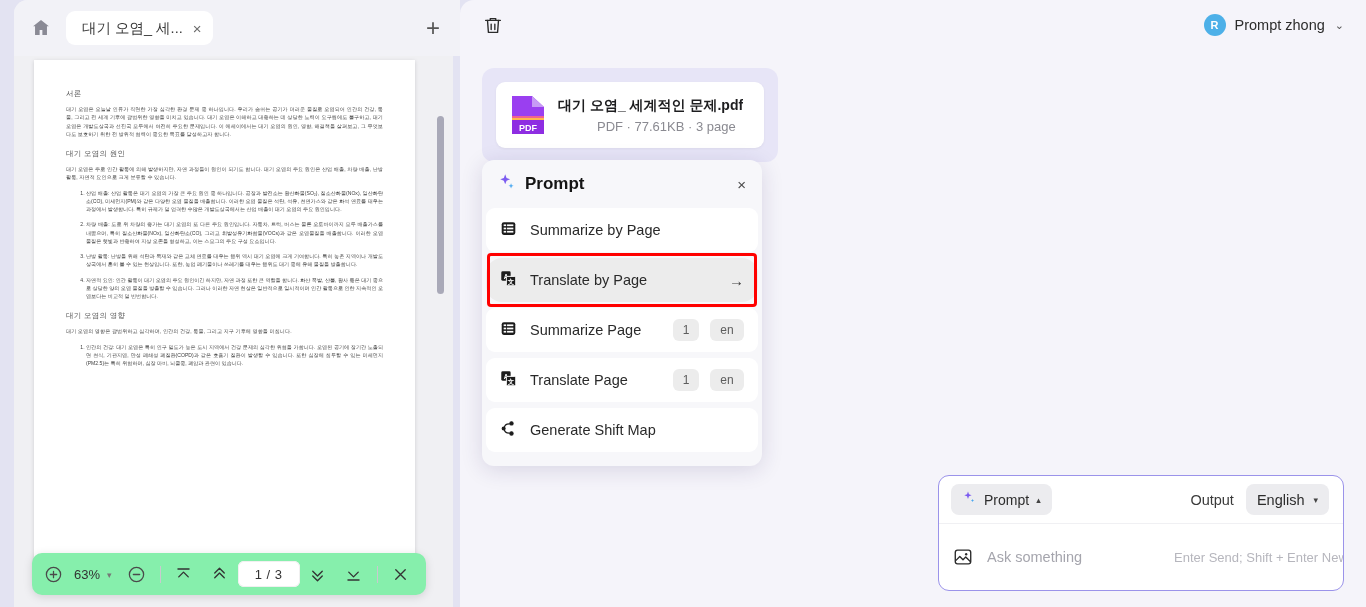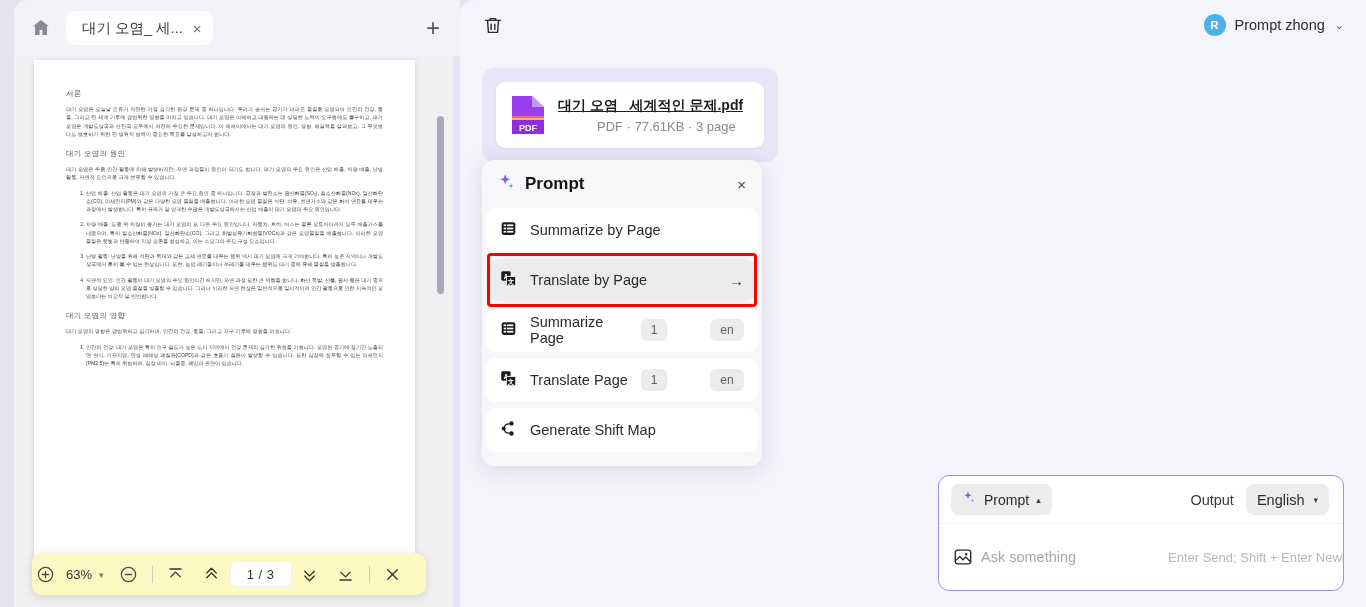--- a/index.html
+++ b/index.html
@@ -75,24 +75,24 @@
     position: absolute; top: 60px; right: 9px; width: 7px; bottom: 6px;
   }
   .scrollbar-thumb {
     position: absolute; top: 0; left: 0; width: 7px; height: 178px;
     background: #a9a9b8; border-radius: 4px;
   }
 
   .pdf-toolbar {
     position: absolute; left: 32px; bottom: 12px;
     height: 42px; width: 394px;
-    background: #fef9c3; border-radius: 10px;
+    background: #86efac; border-radius: 10px;
     box-shadow: 0 2px 10px rgba(0,0,0,.13);
     display: flex; align-items: center; gap: 0;
-    padding: 0 0;
+    padding: 0 8px;
   }
   .tb-btn {
     display: flex; align-items: center; justify-content: center;
     height: 28px; min-width: 26px; cursor: pointer; color: #3c3c3c;
   }
   .zoom-val { font-size: 13px; color: #333; margin: 0 2px 0 8px; }
   .caret-sm { font-size: 9px; color: #777; margin: 2px 0 0 5px; }
   .tb-sep { width: 1px; height: 17px; background: #c9c9cf; margin: 0 10px; }
   .page-ind {
     background: #fff; border-radius: 6px; height: 26px; min-width: 62px;
@@ -133,21 +133,21 @@
   }
   .file-card {
     display: flex; align-items: center; gap: 12px;
     background: #fff; border-radius: 9px; padding: 12px 14px;
     box-shadow: 0 1px 3px rgba(0,0,0,.05);
   }
   .pdf-icon { width: 36px; height: 42px; flex: 0 0 36px; text-align: center; }
   .file-meta { min-width: 0; }
   .file-name {
     font-size: 14px; color: #1d1d1f; font-weight: 600;
-    white-space: nowrap; overflow: hidden; text-overflow: ellipsis; text-decoration: underline;
+    white-space: nowrap; overflow: hidden; text-overflow: ellipsis;
   }
   .file-sub { font-size: 13px; color: #8a8a91; margin-top: 4px; margin-left: 39px; }
 
   .prompt-panel {
     position: absolute; top: 160px; left: 478px; 
     width: 280px;
     background: #f7f7fa; border-radius: 12px;
     box-shadow: 0 4px 22px rgba(40,30,90,.14);
     padding: 0 0 14px 0;
   }
@@ -165,21 +165,21 @@
   }
   .pp-item.hovered { background: #ececec; border-radius: 16px; }
   .pp-label { font-size: 14.5px; color: #2a2a2a; margin-left: 13px; }
   .pp-arrow { margin-left: auto; font-size: 15px; color: #3a3a3a; }
   .pp-badges { margin-left: auto; display: flex; align-items: center; gap: 11px; }
   .badge {
     background: #ececec; border-radius: 6px; height: 22px; min-width: 26px;
     display: flex; align-items: center; justify-content: center;
     font-size: 12px; color: #5d5d5d; padding: 0 8px;
   }
-  .badge.wide { min-width: 34px; margin-left: 32px; }
+  .badge.wide { min-width: 34px; }
   .hl-frame {
     position: absolute; left: 478px; top: 258px;
     width: 282px; height: 50px;
     border: 3px solid #ff0000; border-radius: 4px;
     pointer-events: none; z-index: 30;
   }
 
   
   .composer {
     position: absolute; left: 478px; right: 22px; bottom: 16px;
@@ -205,21 +205,21 @@
   }
   .lang-value { font-size: 14.5px; color: #2c2c2c; }
   .lang-caret { font-size: 9px; color: #444; }
   .composer-bottom {
     display: flex; align-items: center; height: 66px; padding: 0 12px 0 14px;
   }
   .img-icon { width: 20px; height: 20px; flex: 0 0 20px; cursor: pointer; }
   .ask-input {
     border: none; outline: none; background: transparent;
     font-family: inherit; font-size: 14.5px; color: #2b2b2b;
-    margin-left: 8px; flex: 1 1 auto; height: 26px;
+    margin-left: 14px; flex: 1 1 auto; height: 26px;
   }
   .ask-input::placeholder { color: #a5a5ad; }
   .hint { font-size: 13px; color: #b6b6bd; margin-right: 12px; white-space: nowrap; }
 </style>
 </head>
 <body>
 
 <div class="app">
 
   <div class="left-pane">

